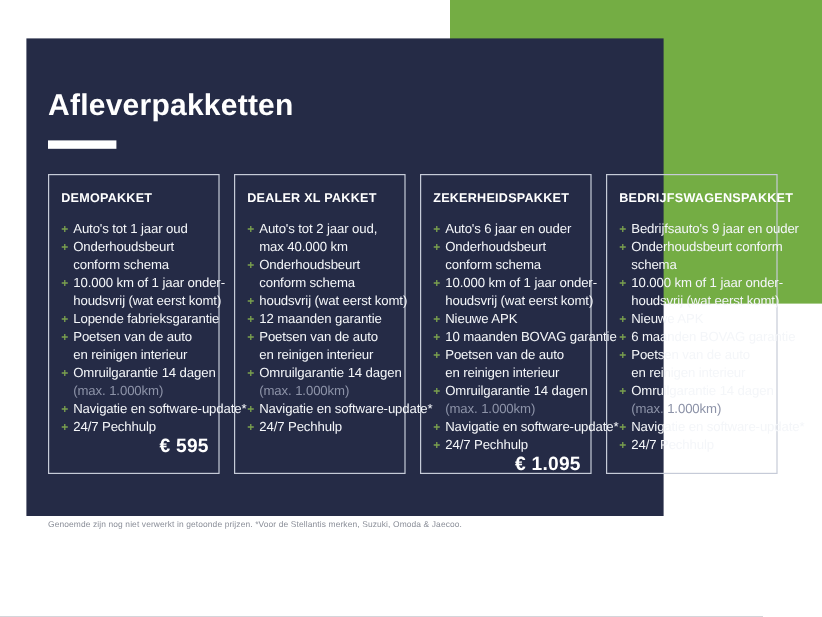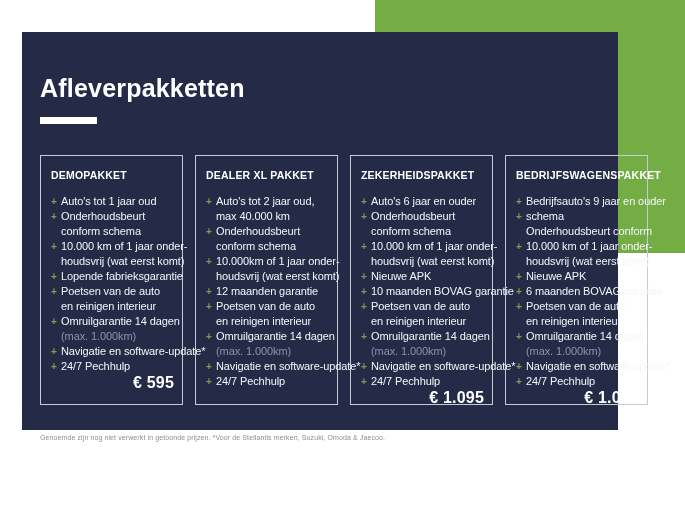--- a/index.html
+++ b/index.html
@@ -21,40 +21,40 @@
   }
   .green-block{
     position:absolute;
     left:375px;top:0;
     width:310px;height:253px;
     background:var(--accent-green);
   }
   .panel{
     position:absolute;
     left:22px;top:32px;
-    width:596px;height:398px;
+    width:531px;height:398px;
     background:var(--panel);
     color:var(--text);
   }
   .page-title{
     margin:44px 0 0 18px;
     font-size:25px;
     font-weight:bold;
     letter-spacing:0.2px;
     color:#ffffff;
     line-height:1;
   }
   .title-underline{
     margin:16px 0 0 18px;
     width:57px;height:7px;
     background:#ffffff;
   }
   .cards-row{
     position:absolute;
-    left:18px;top:123px;
+    left:18px;top:113px;
     display:flex;
     gap:12px;
     justify-content:space-between;
   }
   .card{
     width:143px;
     height:250px;
     border:1px solid var(--card-border);
     padding:13px 8px 10px 10px;
     display:flex;
@@ -185,21 +185,20 @@
           <div class="feature">
             <span class="plus">+</span>
             <div class="ftext">
               <div class="line">Onderhoudsbeurt</div>
               <div class="line">conform schema</div>
             </div>
           </div>
           <div class="feature">
             <span class="plus">+</span>
             <div class="ftext">
-              <div class="line">10.000km of 1 jaar onder-</div>
               <div class="line">houdsvrij (wat eerst komt)</div>
             </div>
           </div>
           <div class="feature">
             <span class="plus">+</span>
             <div class="ftext">
               <div class="line">12 maanden garantie</div>
             </div>
           </div>
           <div class="feature">
@@ -301,22 +300,22 @@
     <div class="features">
           <div class="feature">
             <span class="plus">+</span>
             <div class="ftext">
               <div class="line">Bedrijfsauto's 9 jaar en ouder</div>
             </div>
           </div>
           <div class="feature">
             <span class="plus">+</span>
             <div class="ftext">
+              <div class="line">Onderhoudsbeurt conform</div>
               <div class="line">schema</div>
-              <div class="line">Onderhoudsbeurt conform</div>
             </div>
           </div>
           <div class="feature">
             <span class="plus">+</span>
             <div class="ftext">
               <div class="line">10.000 km of 1 jaar onder-</div>
               <div class="line">houdsvrij (wat eerst komt)</div>
             </div>
           </div>
           <div class="feature">

